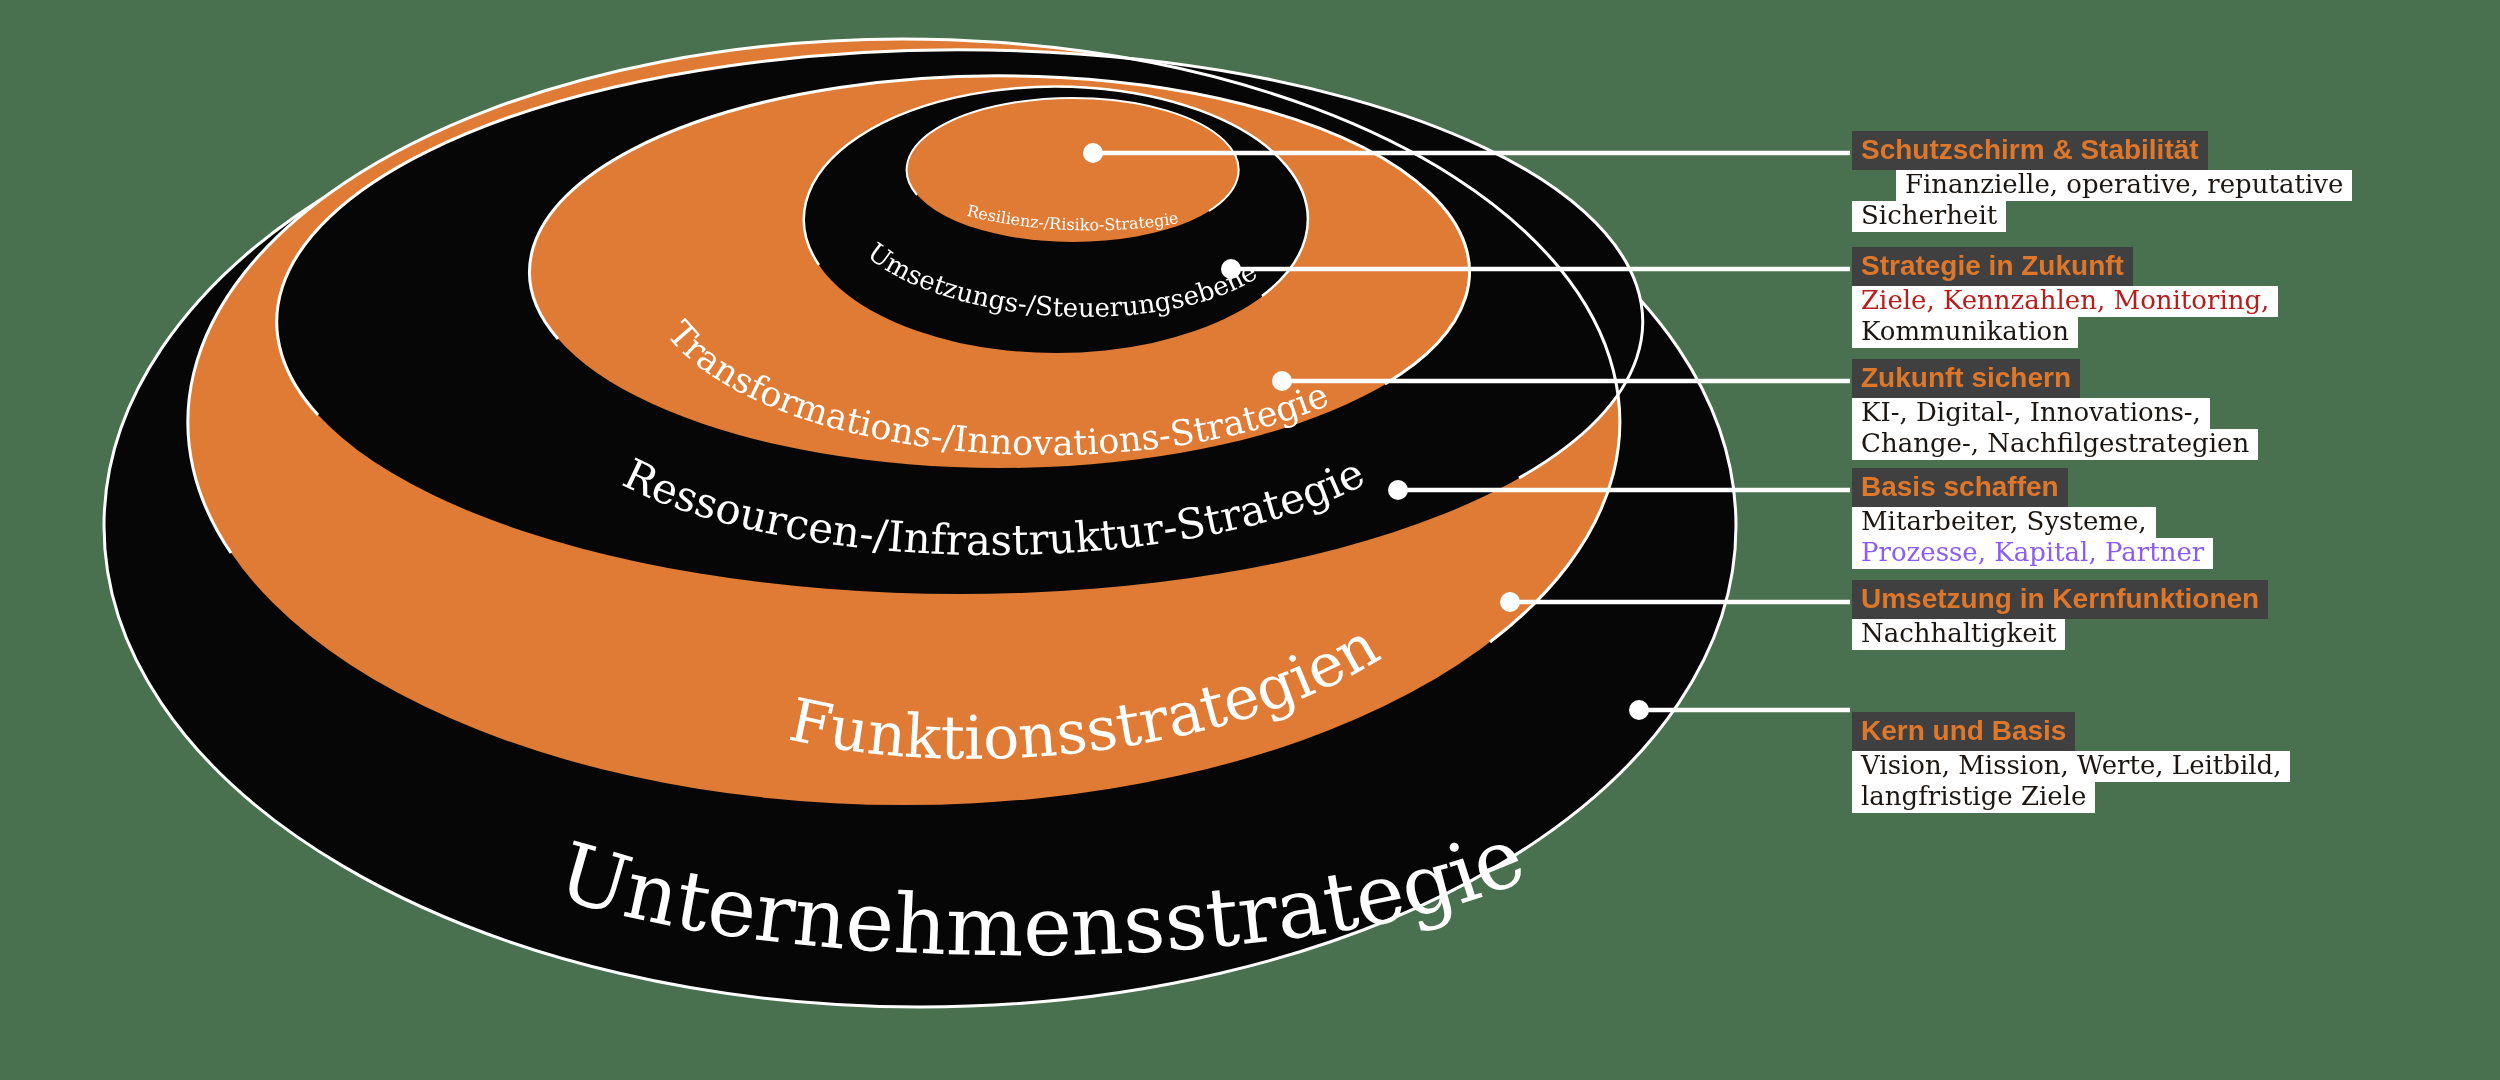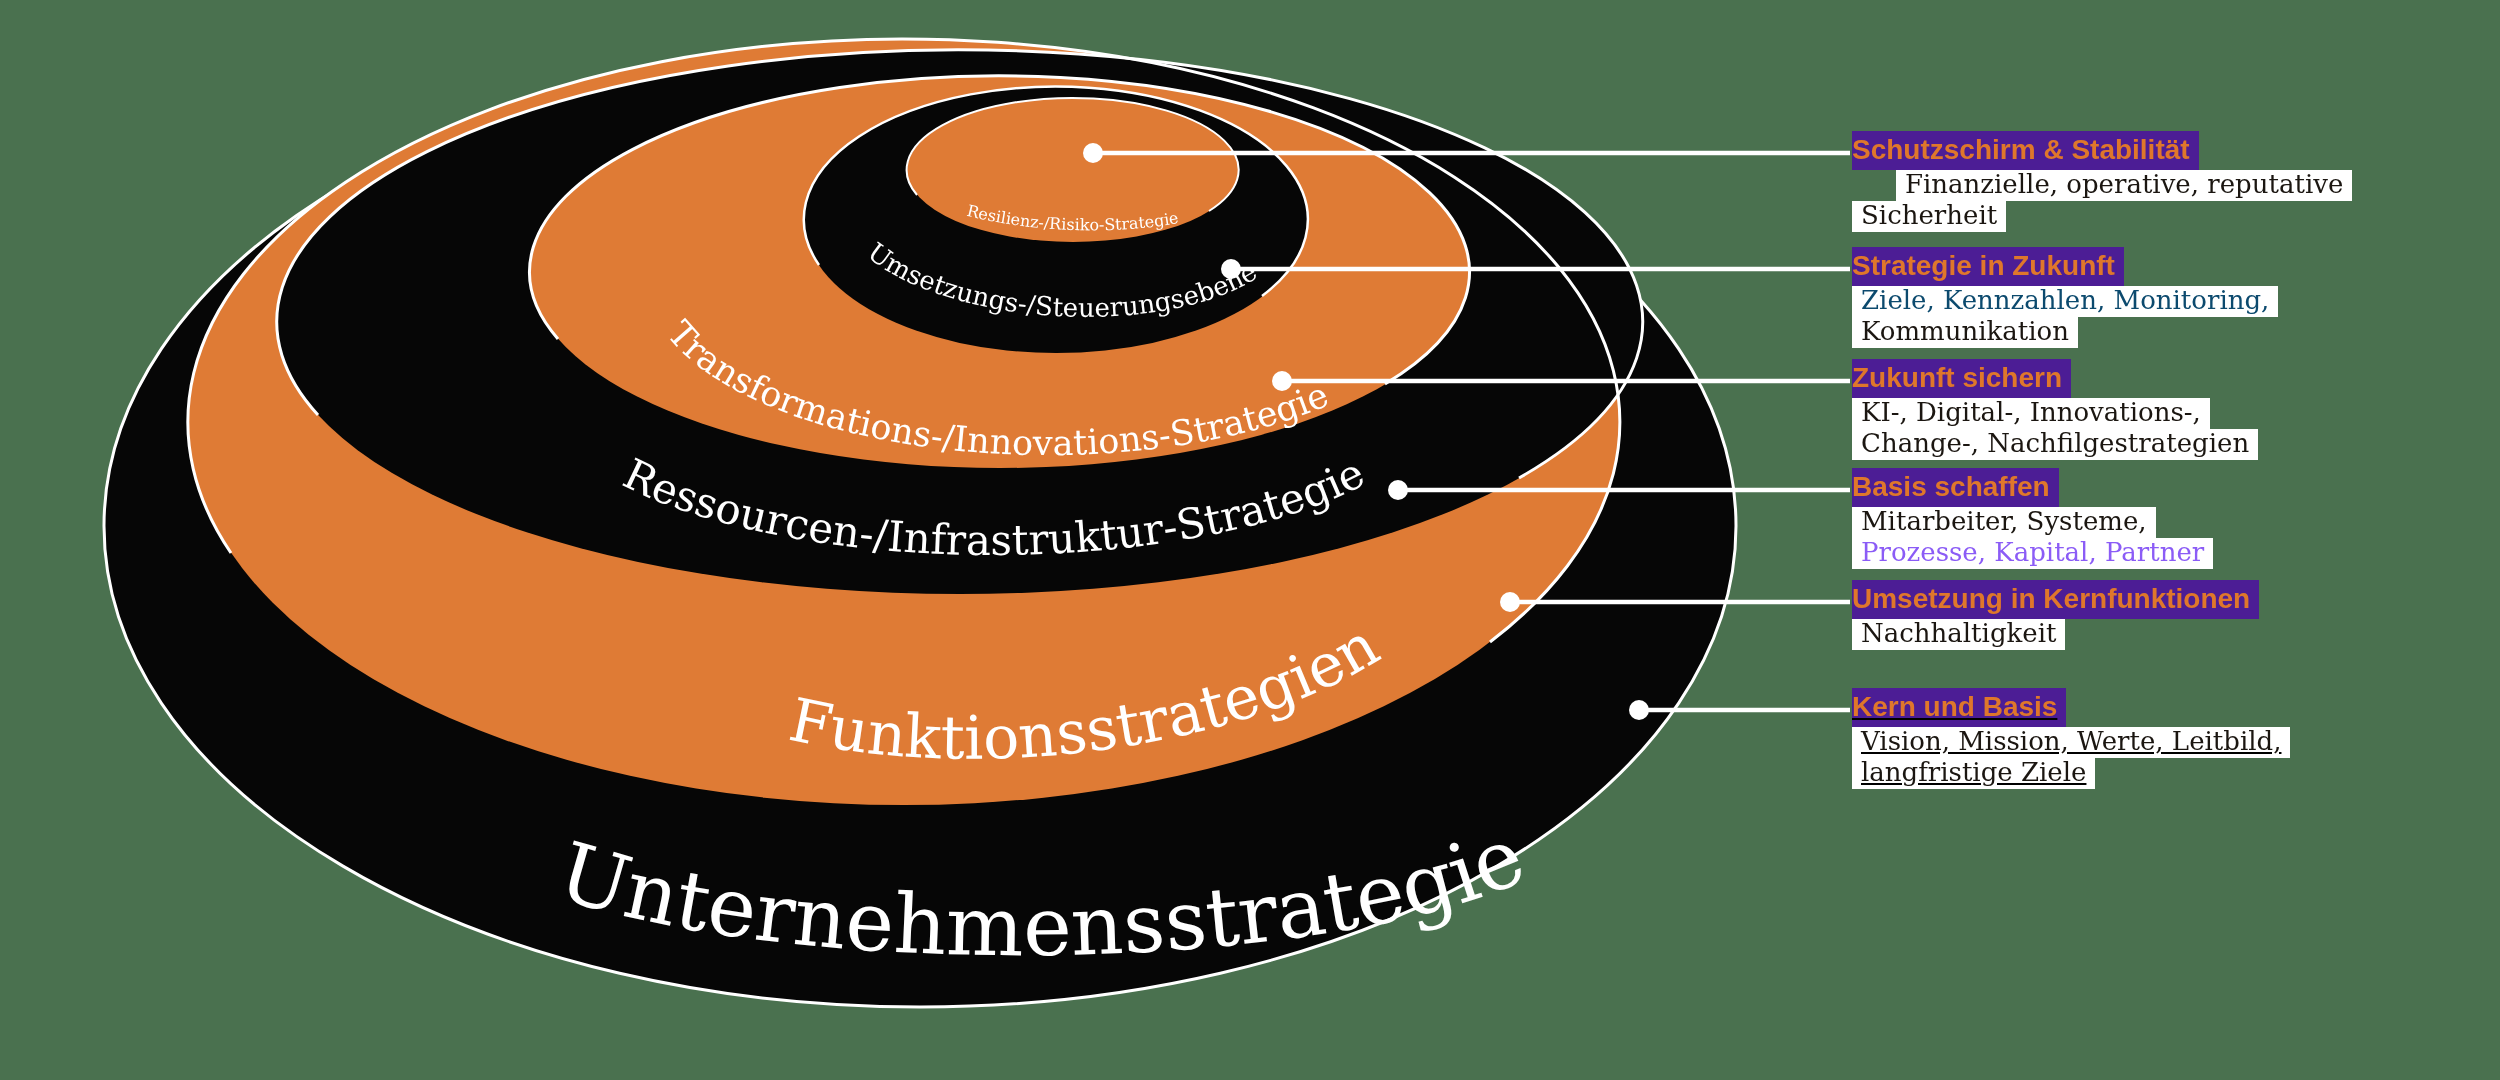--- a/index.html
+++ b/index.html
@@ -17,23 +17,23 @@
   }
   .lbl1{font-size:82px;}
   .lbl2{font-size:60px;}
   .lbl3{font-size:42px;}
   .lbl4{font-size:35px;}
   .lbl5{font-size:26px;}
   .lbl6{font-size:16px;}
   .callout{position:absolute;}
   .callout-title{
     display:table;
-    background:#4c1d95;
+    background:#404040;
     font:700 28px "Liberation Sans",sans-serif;
-    padding:3px 9px 4px 0;
+    padding:3px 9px 4px 9px;
     white-space:nowrap;
   }
   .callout-line{
     display:table;
     background:#FFFFFF;
     font:400 26px "DejaVu Serif",serif;
     line-height:29px;
     padding:0 9px 2px 9px;
     white-space:nowrap;
   }
@@ -107,36 +107,36 @@
   </svg>
 
   <div id="callouts">
       <div class="callout" style="left: 1852px; top: 131px;">
         <div class="callout-title" style="color: rgb(223, 119, 43);">Schutzschirm &amp; Stabilität</div>
         <div class="callout-line" style="color: rgb(27, 22, 17); margin-left: 44px;">Finanzielle, operative, reputative</div>
         <div class="callout-line" style="color: rgb(27, 22, 17);">Sicherheit</div>
       </div>
       <div class="callout" style="left: 1852px; top: 247px;">
         <div class="callout-title" style="color: rgb(223, 119, 43);">Strategie in Zukunft</div>
-        <div class="callout-line" style="color: #0c4a6e;">Ziele, Kennzahlen, Monitoring,</div>
+        <div class="callout-line" style="color: #b91c1c;">Ziele, Kennzahlen, Monitoring,</div>
         <div class="callout-line" style="color: rgb(27, 22, 17);">Kommunikation</div>
       </div>
       <div class="callout" style="left: 1852px; top: 359px;">
         <div class="callout-title" style="color: rgb(223, 119, 43);">Zukunft sichern</div>
         <div class="callout-line" style="color: rgb(27, 22, 17);">KI-, Digital-, Innovations-,</div>
         <div class="callout-line" style="color: rgb(27, 22, 17);">Change-, Nachfilgestrategien</div>
       </div>
       <div class="callout" style="left: 1852px; top: 468px;">
         <div class="callout-title" style="color: rgb(223, 119, 43);">Basis schaffen</div>
         <div class="callout-line" style="color: rgb(27, 22, 17);">Mitarbeiter, Systeme,</div>
         <div class="callout-line" style="color: #8b5cf6;">Prozesse, Kapital, Partner</div>
       </div>
       <div class="callout" style="left: 1852px; top: 580px;">
         <div class="callout-title" style="color: rgb(223, 119, 43);">Umsetzung in Kernfunktionen</div>
         <div class="callout-line" style="color: rgb(27, 22, 17);">Nachhaltigkeit</div>
       </div>
-      <div class="callout" style="left: 1852px; top: 688px; text-decoration: underline;">
+      <div class="callout" style="left: 1852px; top: 712px;">
         <div class="callout-title" style="color: rgb(223, 119, 43);">Kern und Basis</div>
         <div class="callout-line" style="color: rgb(27, 22, 17);">Vision, Mission, Werte, Leitbild,</div>
         <div class="callout-line" style="color: rgb(27, 22, 17);">langfristige Ziele</div>
       </div>
     </div>
 </div>
 
 </body></html>

